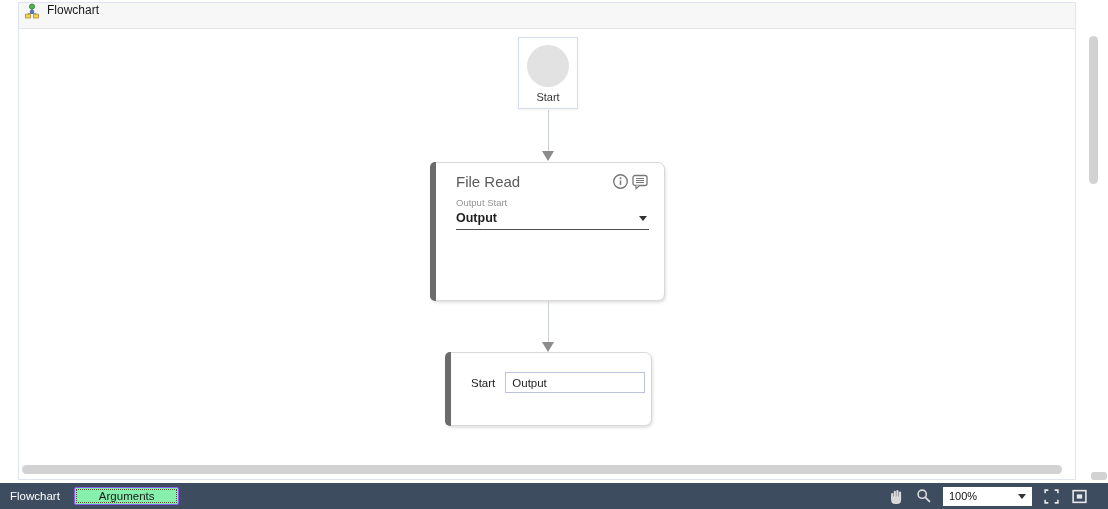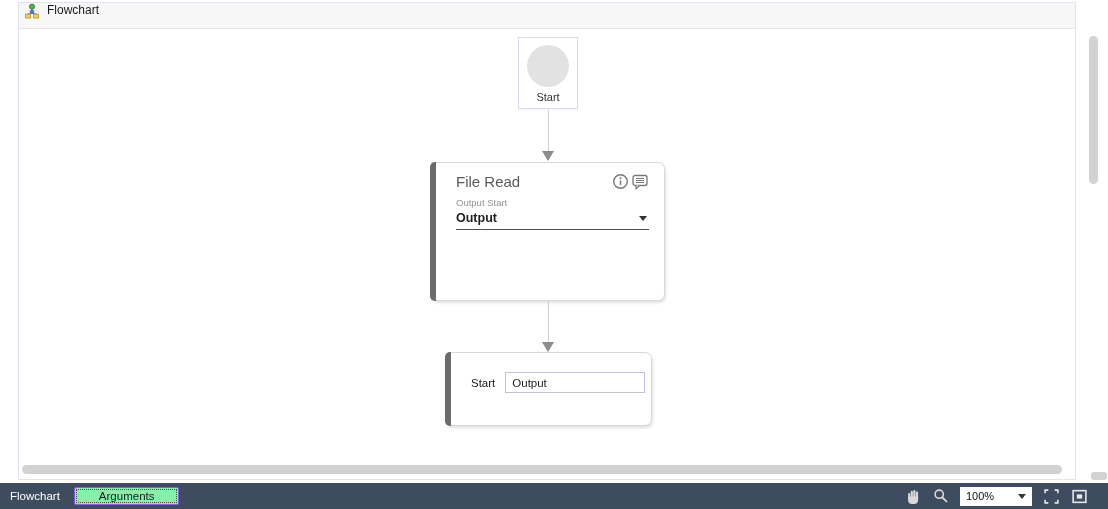--- a/index.html
+++ b/index.html
@@ -66,21 +66,21 @@
     background:#d2d2d2; border-radius:3px; }
 
   
   .status-bar { position:absolute; left:0; top:483px; width:1108px; height:26px;
     background:#3e4c5f; display:flex; align-items:center; justify-content:space-between; }
   .sb-left { display:flex; align-items:center; gap:10px; padding-left:6px; }
   .sb-variables { font-size:11.5px; color:#ffffff; padding:3px 4px; cursor:default; }
   .sb-arguments { font-size:11.5px; color:#1a1a1a; background:#86efac; border:1px solid #8b5cf6;
     border-radius:2px; padding:2px 24px; outline:1px dotted #55502f; outline-offset:-3px; }
   .sb-right { display:flex; align-items:center; gap:11px; padding-right:20px; }
-  .zoom-combo { width:72px; height:19px; background:#ffffff; display:flex; align-items:center;
+  .zoom-combo { width:89px; height:19px; background:#ffffff; display:flex; align-items:center;
     justify-content:space-between; padding:0 6px; }
   .zoom-combo .zc-text { font-size:11px; color:#111; }
   .icon-btn { display:flex; align-items:center; justify-content:center; }
 </style>
 </head>
 <body>
 
 <div class="stage">
 
   <div class="designer-panel">

